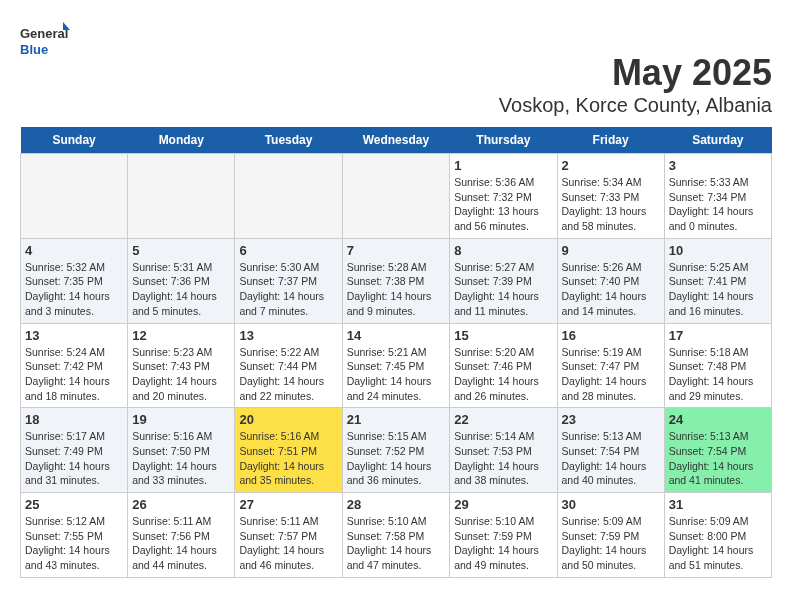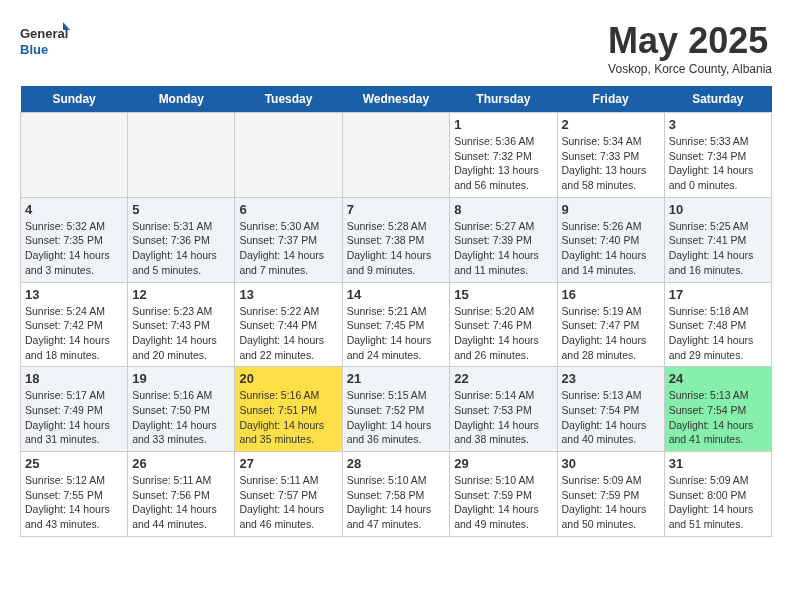--- a/index.html
+++ b/index.html
@@ -13,29 +13,30 @@
     .header {
       display: flex;
       justify-content: space-between;
       align-items: flex-start;
       margin-bottom: 10px;
     }
     .logo {
       display: flex;
     }
     .title-area {
-      text-align: left;
+      text-align: right;
+      margin-top: 32px;
     }
     .month-title {
       font-size: 36px;
       font-weight: bold;
       color: #333;
     }
     .location-title {
-      font-size: 12px;
+      font-size: 20px;
       color: #333;
     }
     table {
       width: 100%;
       border-collapse: collapse;
       font-size: 11px;
     }
     th {
       background: #1a5fa8;
       color: #fff;

